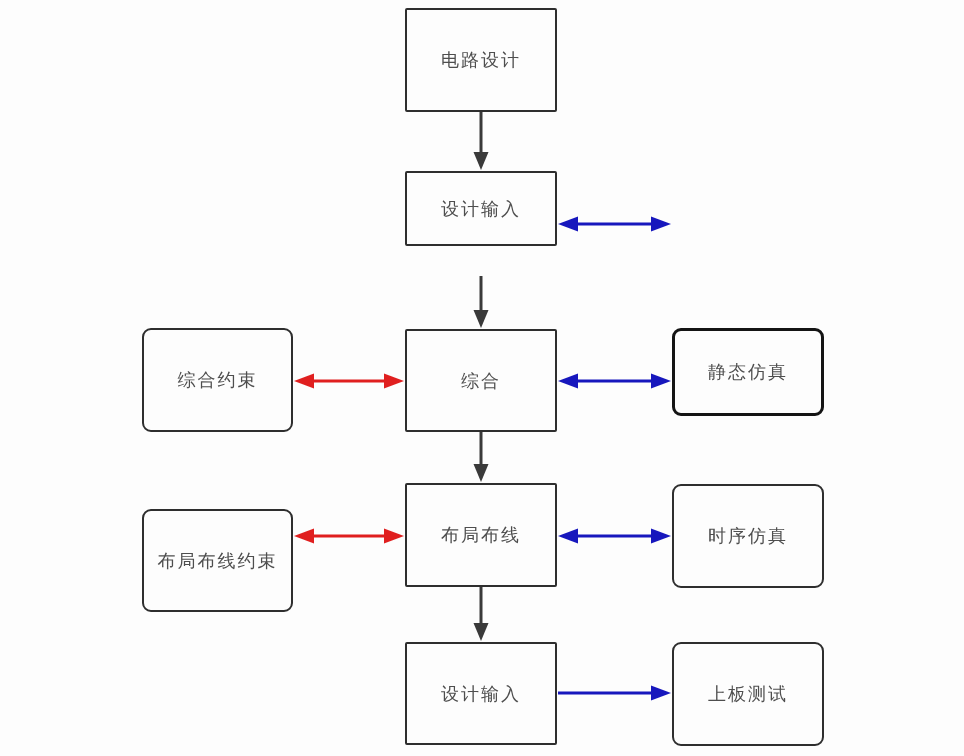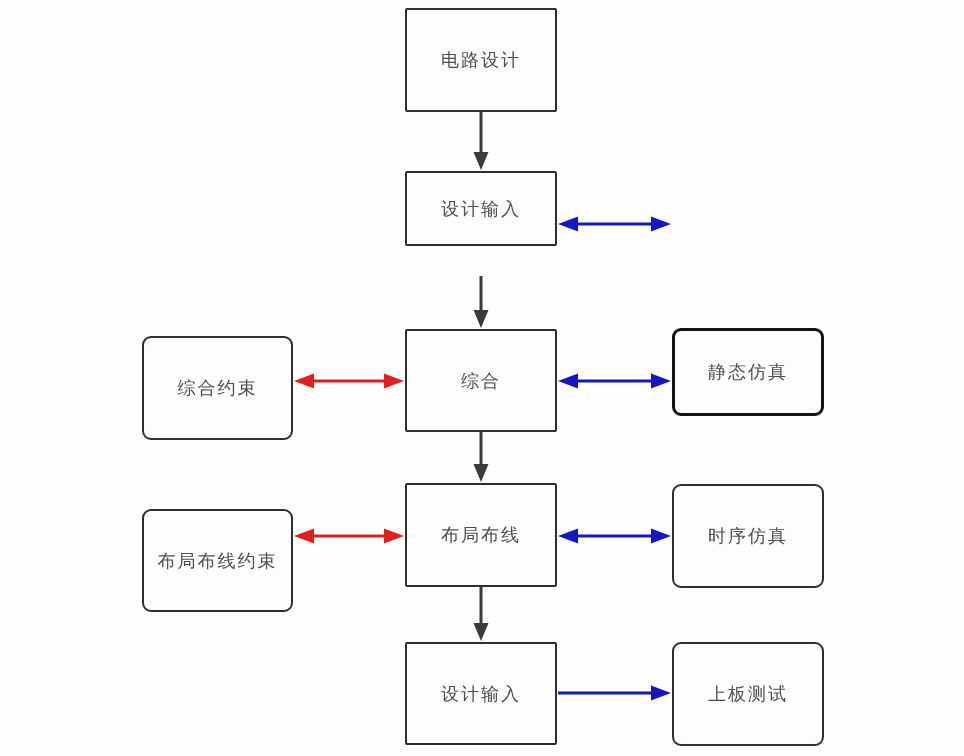--- a/index.html
+++ b/index.html
@@ -42,21 +42,21 @@
   .n-pr        { left: 405px; top: 483px; width: 152px; height: 104px; }
   .n-program   { left: 405px; top: 642px; width: 152px; height: 103px; }
 
   
   .n-functional { left: 672px; top: 172px; width: 152px; height: 105px; }
   .n-static     { left: 672px; top: 328px; width: 152px; height: 88px; }
   .n-timing     { left: 672px; top: 484px; width: 152px; height: 104px; }
   .n-board      { left: 672px; top: 642px; width: 152px; height: 104px; }
 
   
-  .n-synth-con { left: 142px; top: 328px; width: 151px; height: 104px; margin-top: 8px; }
+  .n-synth-con { left: 142px; top: 328px; width: 151px; height: 104px; }
   .n-pr-con    { left: 142px; top: 484px; width: 151px; height: 103px; margin-top: 25px; }
 
   .label { pointer-events: none; }
 </style>
 </head>
 <body>
 
 <div class="canvas">
 
   <svg class="arrow-layer" width="964" height="756" viewBox="0 0 964 756">

